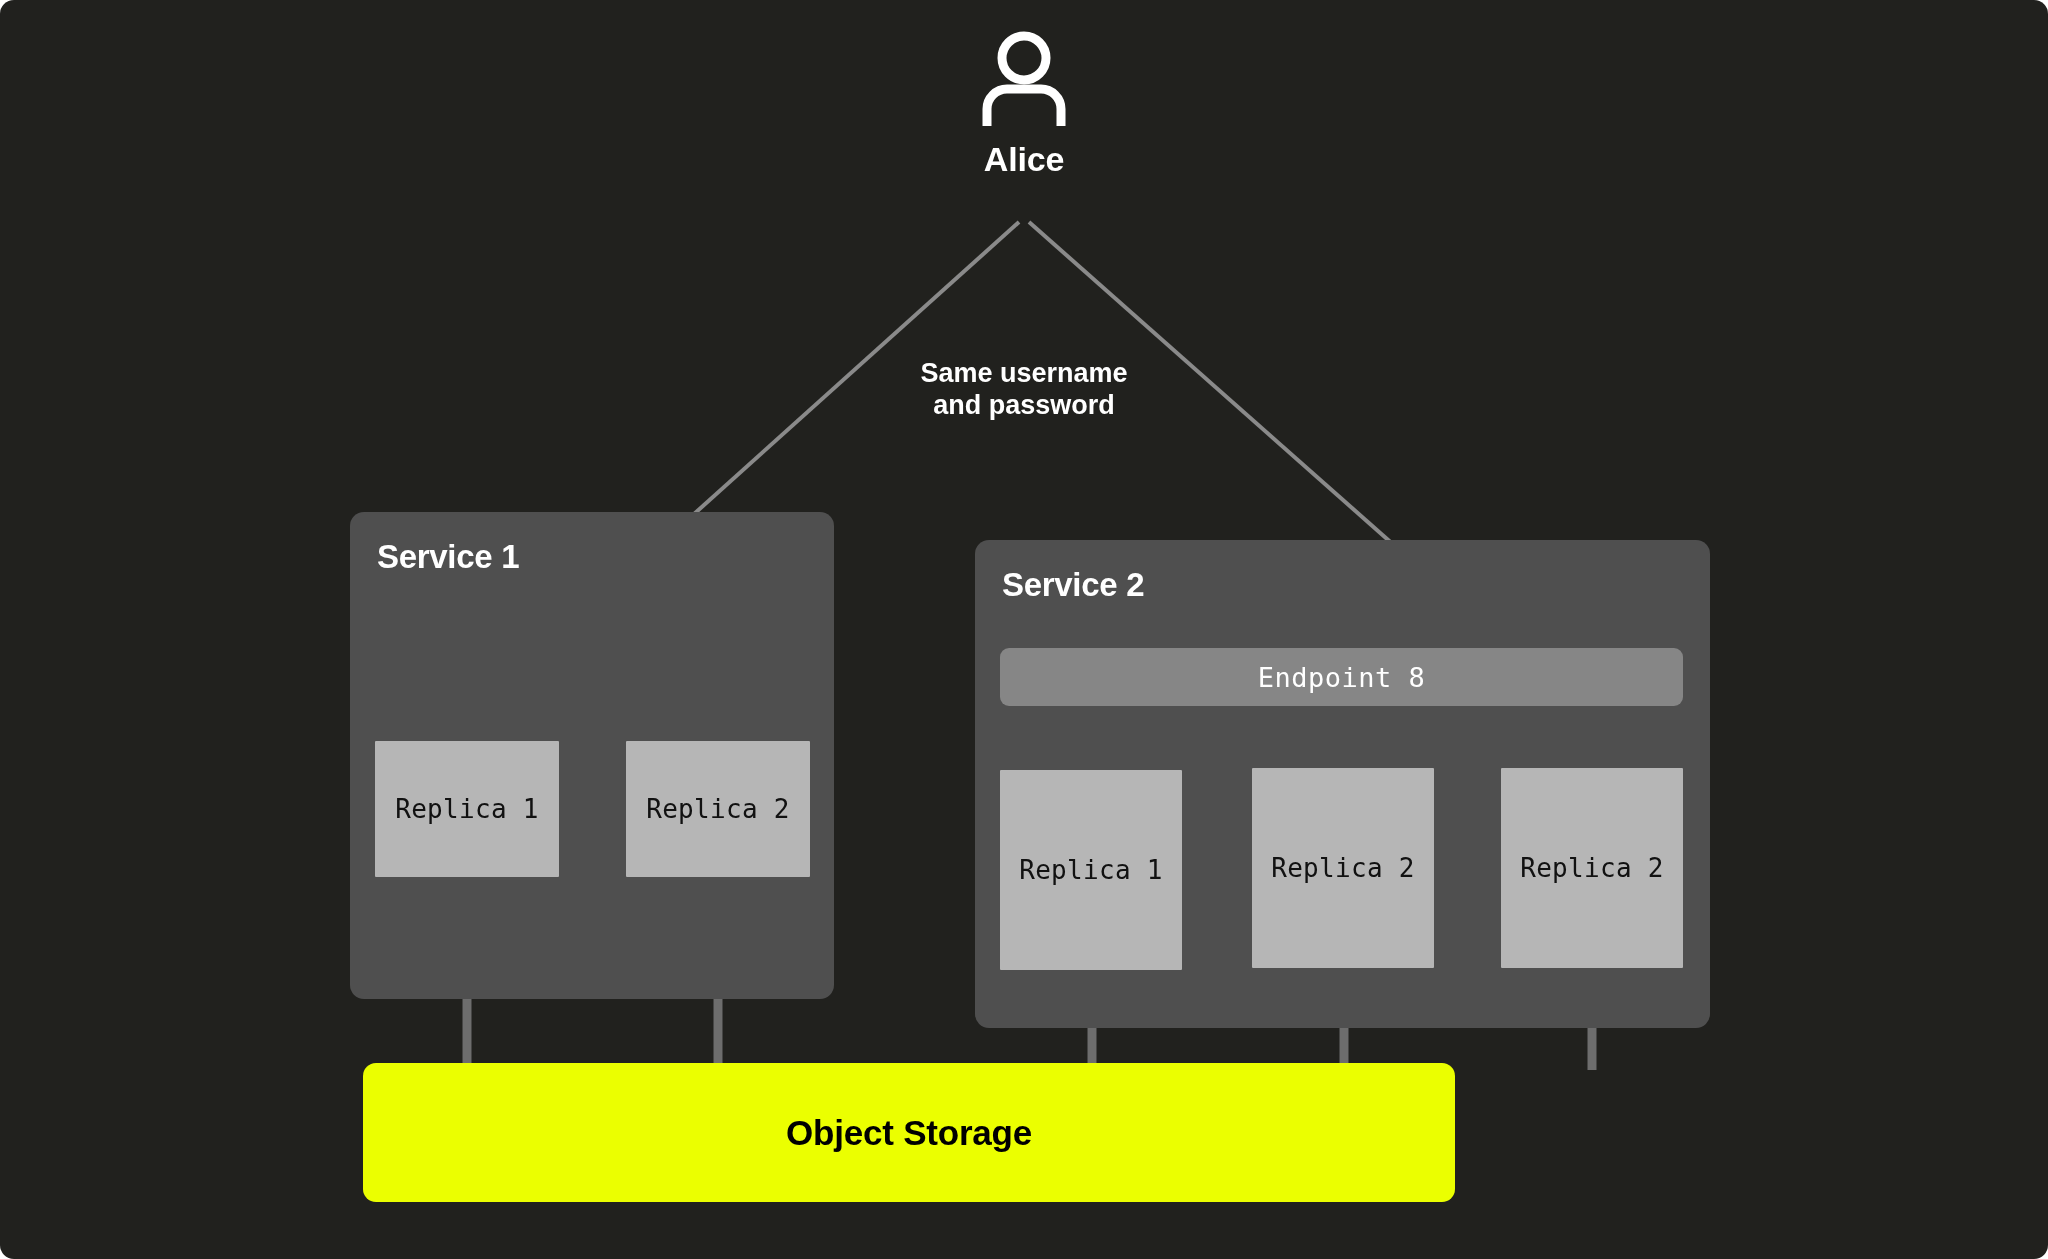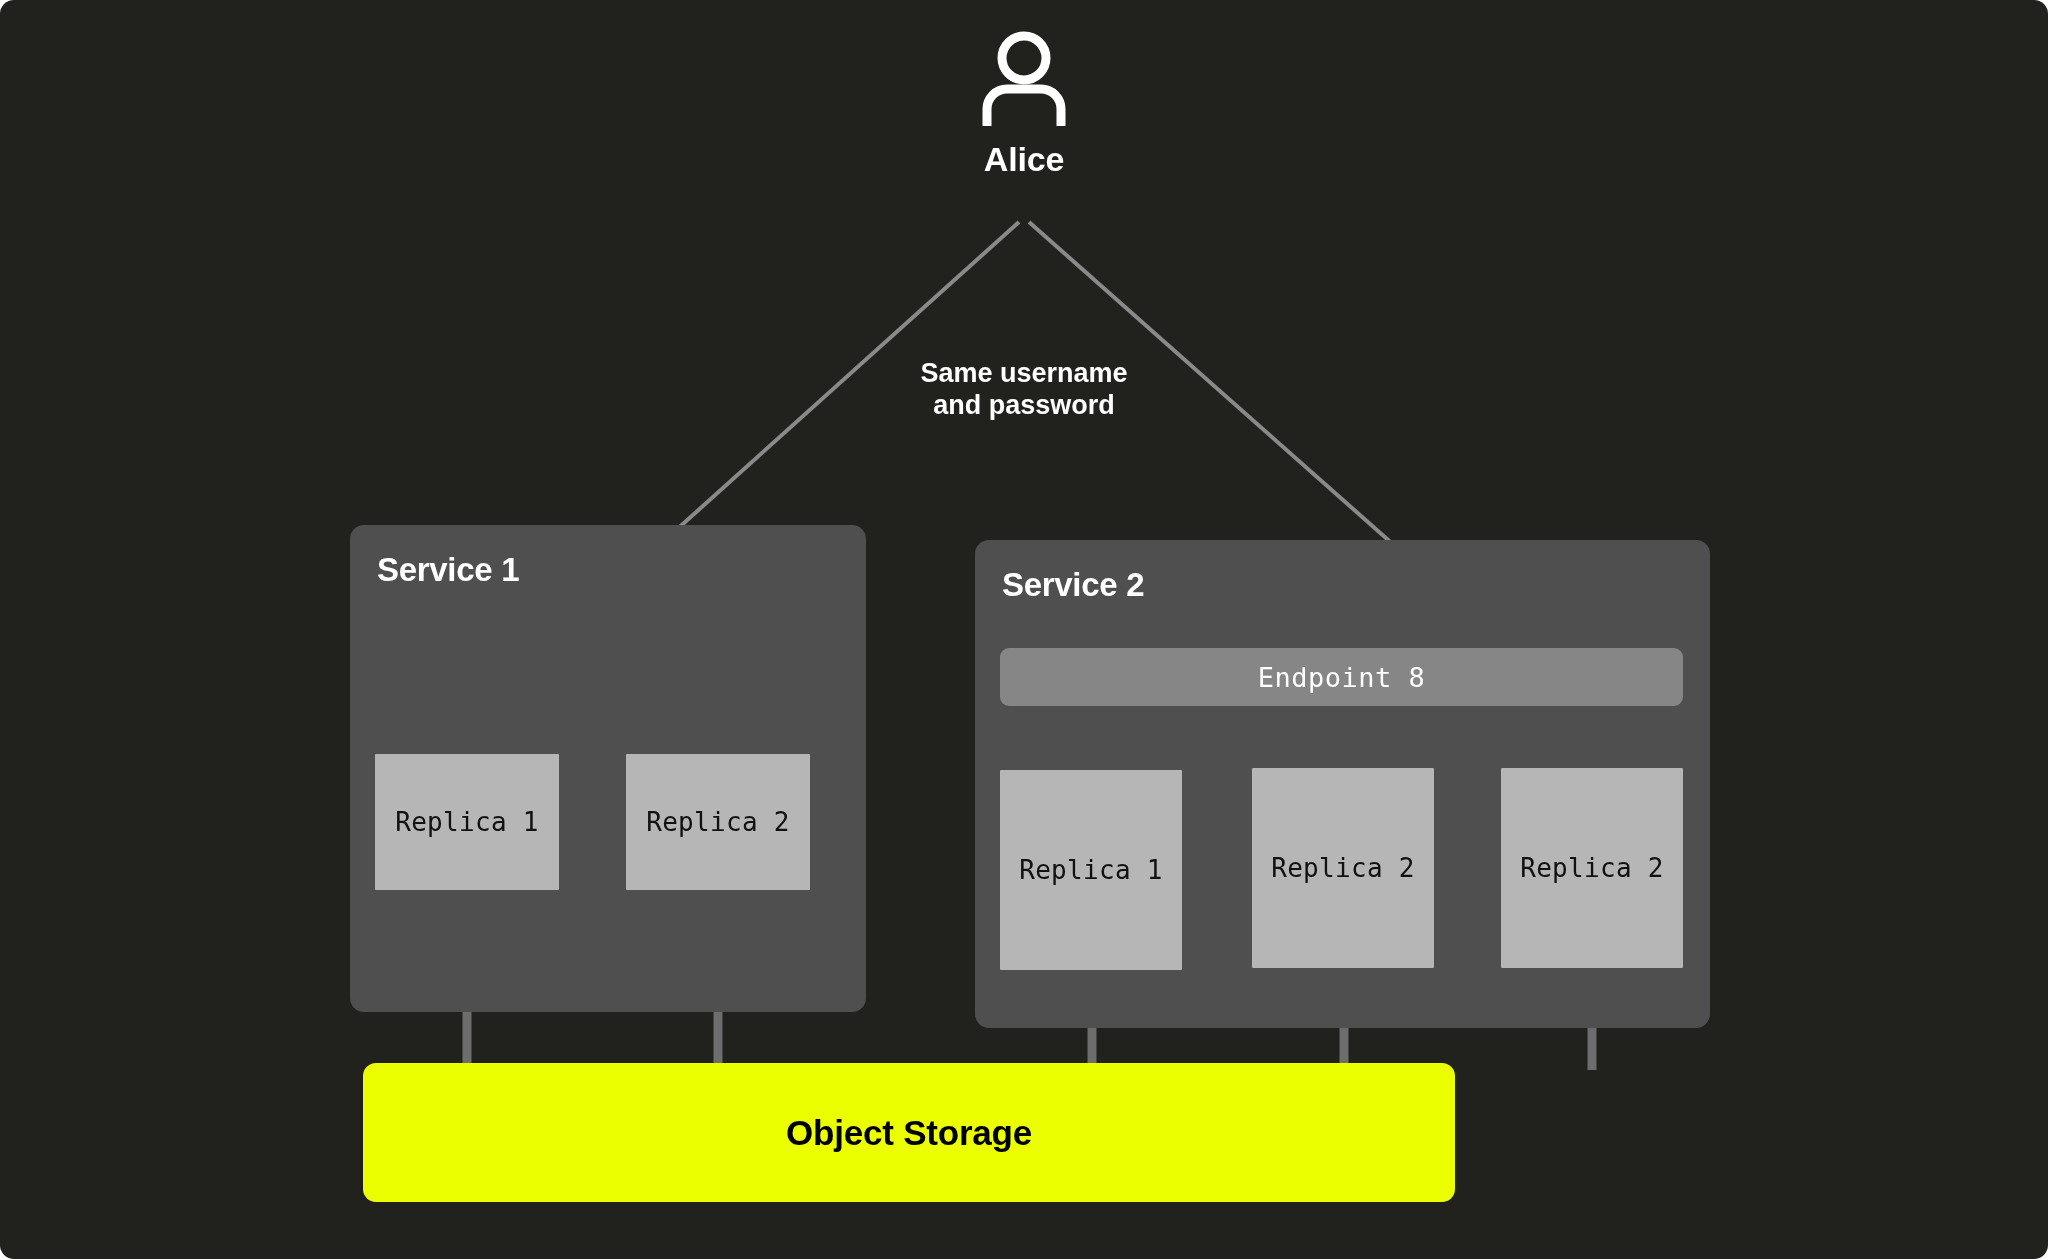--- a/index.html
+++ b/index.html
@@ -70,21 +70,21 @@
     white-space: pre-line;
     margin-top: 26px;
   }
 
   
   .service {
     position: absolute;
     background: #4f4f4f;
     border-radius: 14px;
   }
-  #service-1 { left: 350px; top: 525px; width: 484px; height: 487px; padding-left: 32px; }
+  #service-1 { left: 350px; top: 512px; width: 484px; height: 487px; }
   #service-2 { left: 975px; top: 540px; width: 735px; height: 488px; }
 
   .service-title {
     position: absolute;
     left: 27px;
     top: 26px;
     color: #ffffff;
     font-size: 33px;
     font-weight: bold;
     letter-spacing: -0.3px;

